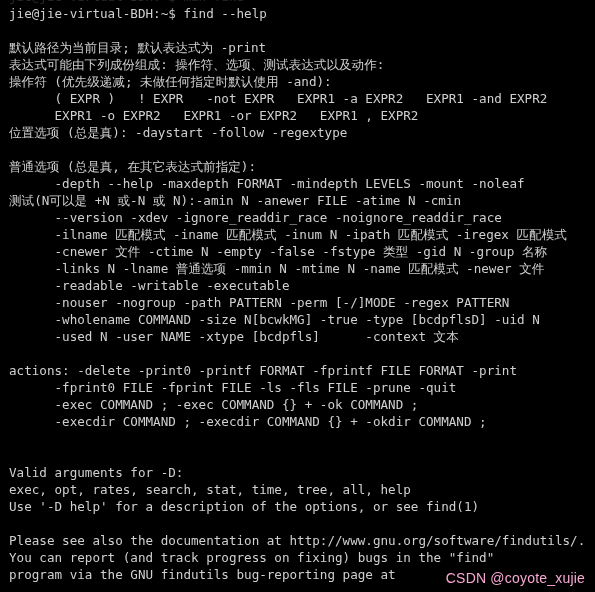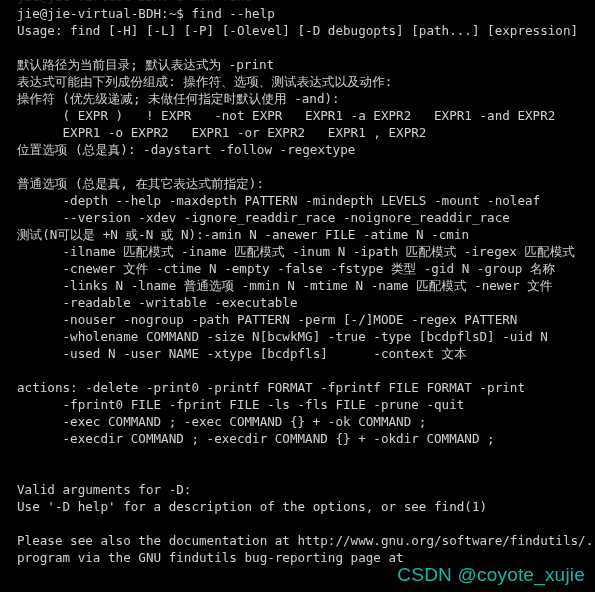--- a/index.html
+++ b/index.html
@@ -31,81 +31,82 @@
     margin: 0;
   }
   .line {
     font-family: "DejaVu Sans Mono", "Liberation Mono", monospace;
     font-size: 12.6px;
     line-height: 17px;
     height: 17px;
     color: #d0d0d0;
     white-space: pre;
     letter-spacing: 0px;
-    padding-left: 17px;
+    padding-left: 9px;
     margin: 0;
     font-variant-ligatures: none;
   }
   .line.blank {
     color: transparent;
   }
   .line.clipped {
     color: #2a2a2a;
   }
   #watermark {
     position: absolute;
     right: 10px;
     bottom: 6px;
     font-family: "Liberation Sans", "DejaVu Sans", sans-serif;
-    font-size: 19px;
-    color: #14b8a6;
+    font-size: 14px;
+    color: #f9a8d4;
     letter-spacing: 0.2px;
     white-space: pre;
   }
 </style>
 </head>
 <body>
 
 <div id="terminal">
 
   <div id="screen">
 
     <div class="line clipped">jie@jie-virtual-BDH:~$ man find</div>
 
     <div class="line">jie@jie-virtual-BDH:~$ find --help</div>
-    <div class="line">Usage: find [-H] [-L] [-P] [-Olevel] [-D debugopts] [path...] [expression]</div>
     <div class="line blank"></div>
     <div class="line">默认路径为当前目录; 默认表达式为 -print</div>
     <div class="line">表达式可能由下列成份组成: 操作符、选项、测试表达式以及动作:</div>
     <div class="line">操作符 (优先级递减; 未做任何指定时默认使用 -and):</div>
     <div class="line">      ( EXPR )   ! EXPR   -not EXPR   EXPR1 -a EXPR2   EXPR1 -and EXPR2</div>
     <div class="line">      EXPR1 -o EXPR2   EXPR1 -or EXPR2   EXPR1 , EXPR2</div>
     <div class="line">位置选项 (总是真): -daystart -follow -regextype</div>
     <div class="line blank"></div>
     <div class="line">普通选项 (总是真, 在其它表达式前指定):</div>
-    <div class="line">      -depth --help -maxdepth PATTERN -mindepth LEVELS -mount -noleaf</div>
+    <div class="line">      -depth --help -maxdepth FORMAT -mindepth LEVELS -mount -noleaf</div>
+    <div class="line">测试(N可以是 +N 或-N 或 N):-amin N -anewer FILE -atime N -cmin</div>
     <div class="line">      --version -xdev -ignore_readdir_race -noignore_readdir_race</div>
-    <div class="line">测试(N可以是 +N 或-N 或 N):-amin N -anewer FILE -atime N -cmin</div>
     <div class="line">      -ilname 匹配模式 -iname 匹配模式 -inum N -ipath 匹配模式 -iregex 匹配模式</div>
     <div class="line">      -cnewer 文件 -ctime N -empty -false -fstype 类型 -gid N -group 名称</div>
     <div class="line">      -links N -lname 普通选项 -mmin N -mtime N -name 匹配模式 -newer 文件</div>
     <div class="line">      -readable -writable -executable</div>
     <div class="line">      -nouser -nogroup -path PATTERN -perm [-/]MODE -regex PATTERN</div>
     <div class="line">      -wholename COMMAND -size N[bcwkMG] -true -type [bcdpflsD] -uid N</div>
     <div class="line">      -used N -user NAME -xtype [bcdpfls]      -context 文本</div>
     <div class="line blank"></div>
     <div class="line">actions: -delete -print0 -printf FORMAT -fprintf FILE FORMAT -print</div>
     <div class="line">      -fprint0 FILE -fprint FILE -ls -fls FILE -prune -quit</div>
     <div class="line">      -exec COMMAND ; -exec COMMAND {} + -ok COMMAND ;</div>
     <div class="line">      -execdir COMMAND ; -execdir COMMAND {} + -okdir COMMAND ;</div>
     <div class="line blank"></div>
     <div class="line blank"></div>
     <div class="line">Valid arguments for -D:</div>
+    <div class="line">exec, opt, rates, search, stat, time, tree, all, help</div>
     <div class="line">Use '-D help' for a description of the options, or see find(1)</div>
     <div class="line blank"></div>
     <div class="line">Please see also the documentation at http://www.gnu.org/software/findutils/.</div>
+    <div class="line">You can report (and track progress on fixing) bugs in the "find"</div>
     <div class="line">program via the GNU findutils bug-reporting page at</div>
 
   </div>
 
   <div id="watermark">CSDN @coyote_xujie</div>
 
 </div>
 
 </body></html>

